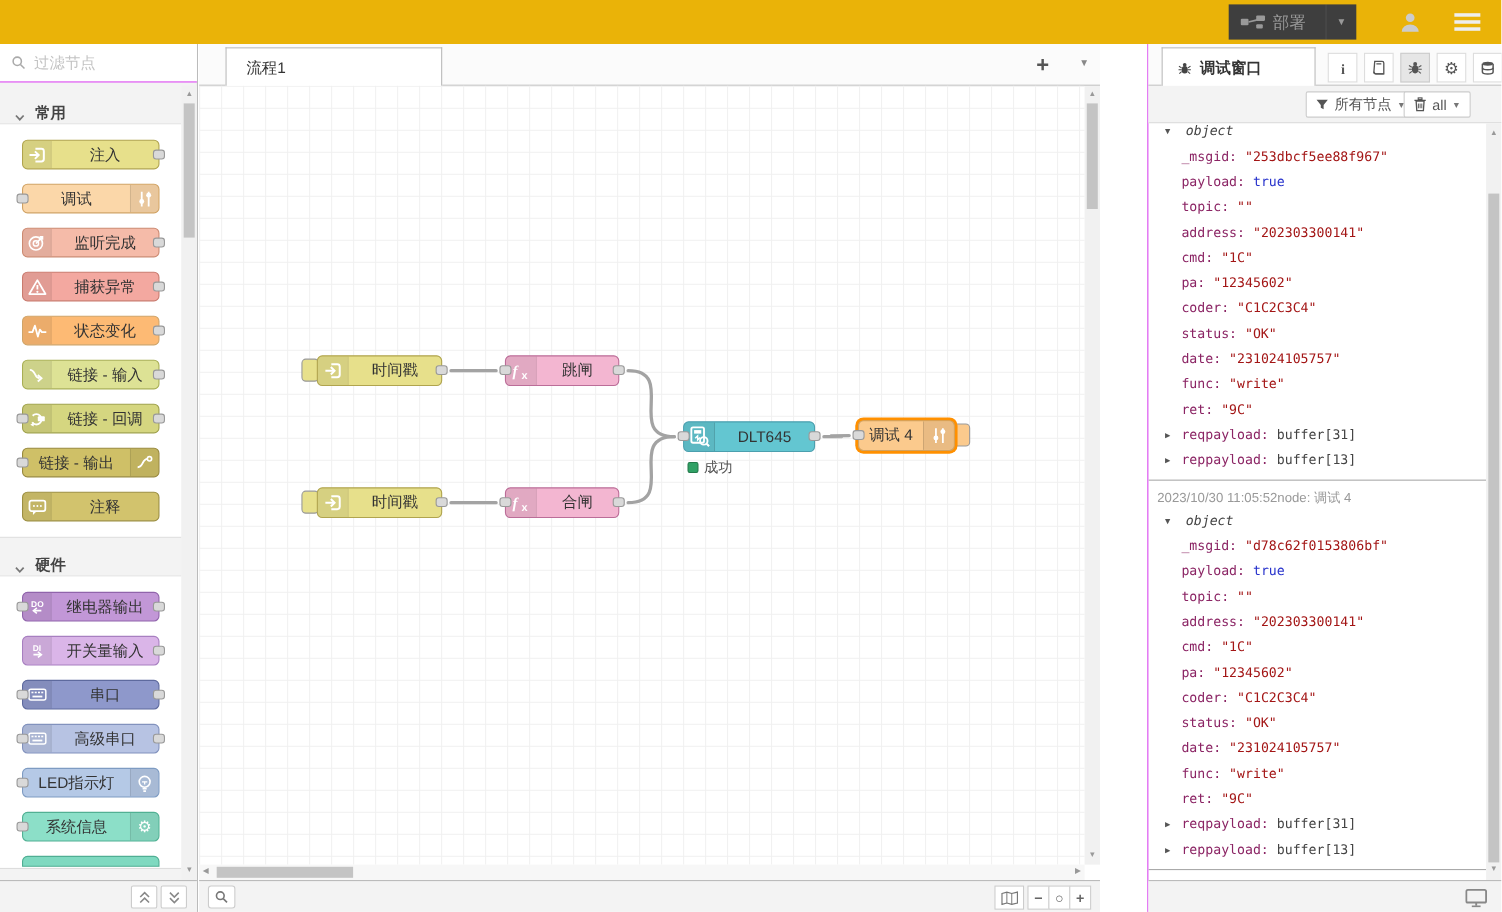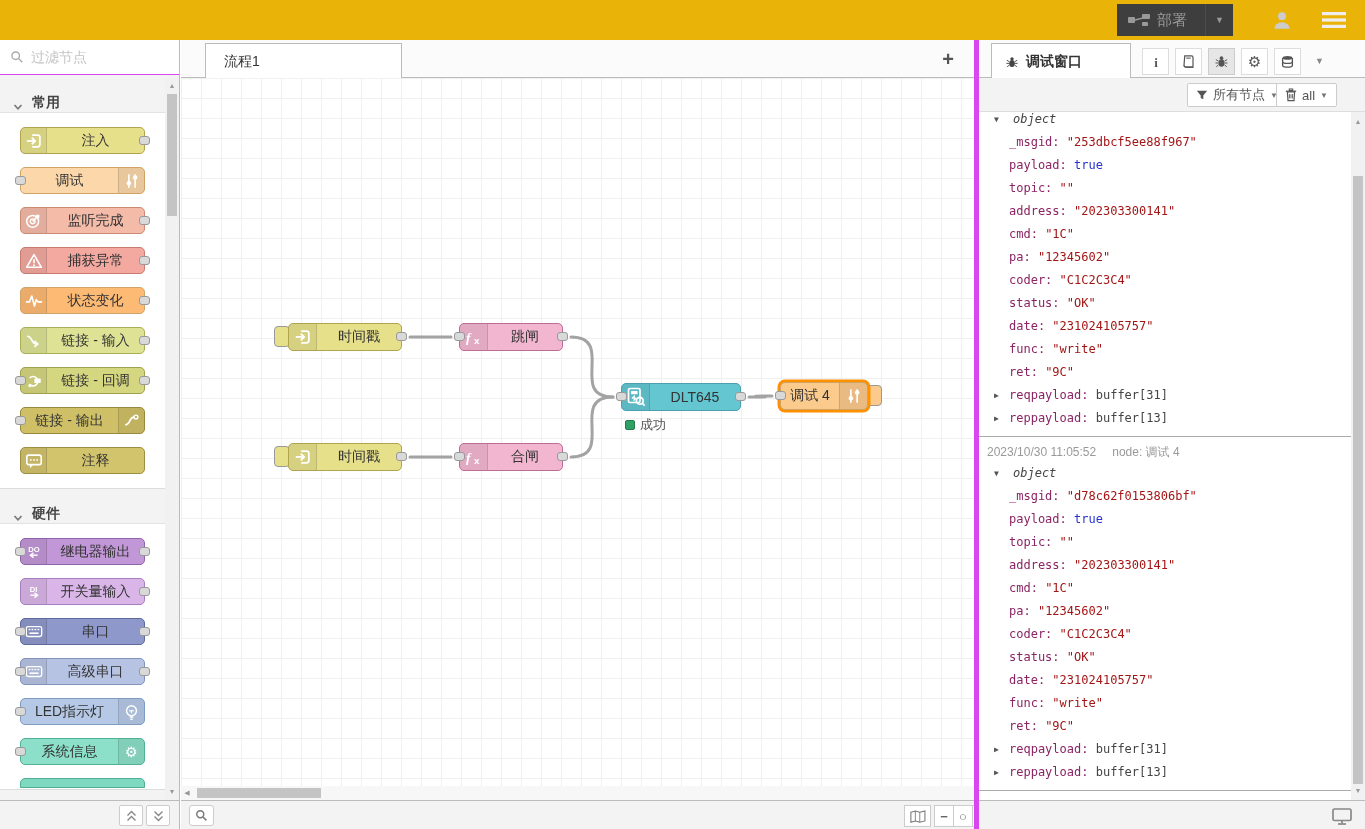--- a/index.html
+++ b/index.html
@@ -71,37 +71,37 @@
   .canvas-vscroll { position:absolute; right:0; top:38px; width:14px; bottom:43px; background:#f1f1f1; }
   .canvas-footer { position:absolute; left:0; right:0; bottom:0; height:29px; background:#f3f3f3; border-top:1px solid #bbb; }
   .cf-search { position:absolute; left:8px; top:4px; width:25px; height:21px; background:#fff; border:1px solid #ccc; border-radius:3px;
                display:flex; align-items:center; justify-content:center; color:#777; cursor:pointer; }
   .cf-right { position:absolute; right:8px; top:4px; display:flex; }
   .cf-btn { width:20px; height:22px; background:#fff; border:1px solid #ccc; margin-left:-1px; display:flex; align-items:center;
             justify-content:center; color:#666; font-size:13px; cursor:pointer; }
   .cf-map { width:27px; margin-right:4px; }
 
   
-  .sidebar { position:absolute; top:40px; right:0; width:391px; bottom:0; background:#fff; border-left:5px solid #d946ef; }
+  .sidebar { position:absolute; top:40px; right:0; width:322px; bottom:0; background:#fff; border-left:1px solid #d946ef; }
   .sb-tabbar { position:relative; height:38px; background:#fbfbfb; border-bottom:1px solid #bbb; }
   .sb-tab { position:absolute; left:12px; top:3px; width:140px; height:36px; background:#fff; border:1px solid #bbb; border-bottom:none;
             display:flex; align-items:center; gap:7px; padding-left:13px; font-size:14px; font-weight:bold; color:#333; cursor:pointer; }
   .sb-toolbtn { position:absolute; top:8px; width:27px; height:27px; background:#fff; border:1px solid #ddd;
                 display:flex; align-items:center; justify-content:center; cursor:pointer; }
   .sb-toolbtn.active { background:#e6e6e6; border-color:#ccc; }
   .sb-tb-caret { position:absolute; top:16px; color:#888; font-size:9px; cursor:pointer; }
   .filterbar { position:relative; height:34px; background:#f3f3f3; border-bottom:1px solid #ddd; }
   .fb-btn { position:absolute; top:5px; height:24px; background:#fff; border:1px solid #ccc; border-radius:2px; display:flex;
             align-items:center; gap:5px; padding:0 8px; font-size:13px; color:#555; cursor:pointer; }
   .debug-list { position:absolute; top:72px; left:0; right:14px; bottom:29px; overflow:hidden;
                 font-family:"DejaVu Sans Mono",monospace; font-size:12px; color:#333; }
   .dmsg { padding:3px 4px 6px 4px; border-bottom:1px solid #aaa; }
   .dmsg:first-child { margin-top:-7px; }
   .dmeta { font-family:"Liberation Sans",sans-serif; font-size:12px; color:#999; padding:4px 4px 1px 4px; }
-  .dmeta .dnode { margin-left:16px; }
+  .dmeta .dnode { }
   .dpath { font-family:"Liberation Sans",sans-serif; font-size:12px; color:#a66; padding:4px 4px 1px 4px; }
   .drow { position:relative; padding-left:26px; line-height:23px; white-space:nowrap; }
   .drow .caret { position:absolute; left:11px; top:0; font-size:8px; color:#555; line-height:23px; }
   .dobj { font-style:italic; color:#444; margin-left:4px; }
   .dkey { color:#8b2464; }
   .dval-string { color:#a31515; }
   .dval-bool { color:#2833cc; }
   .dval-buffer { color:#444; }
   .debug-vscroll { position:absolute; top:72px; right:0; width:14px; bottom:29px; background:#f1f1f1; }
   .sidebar-footer { position:absolute; left:0; right:0; bottom:0; height:29px; background:#f3f3f3; border-top:1px solid #bbb; }

